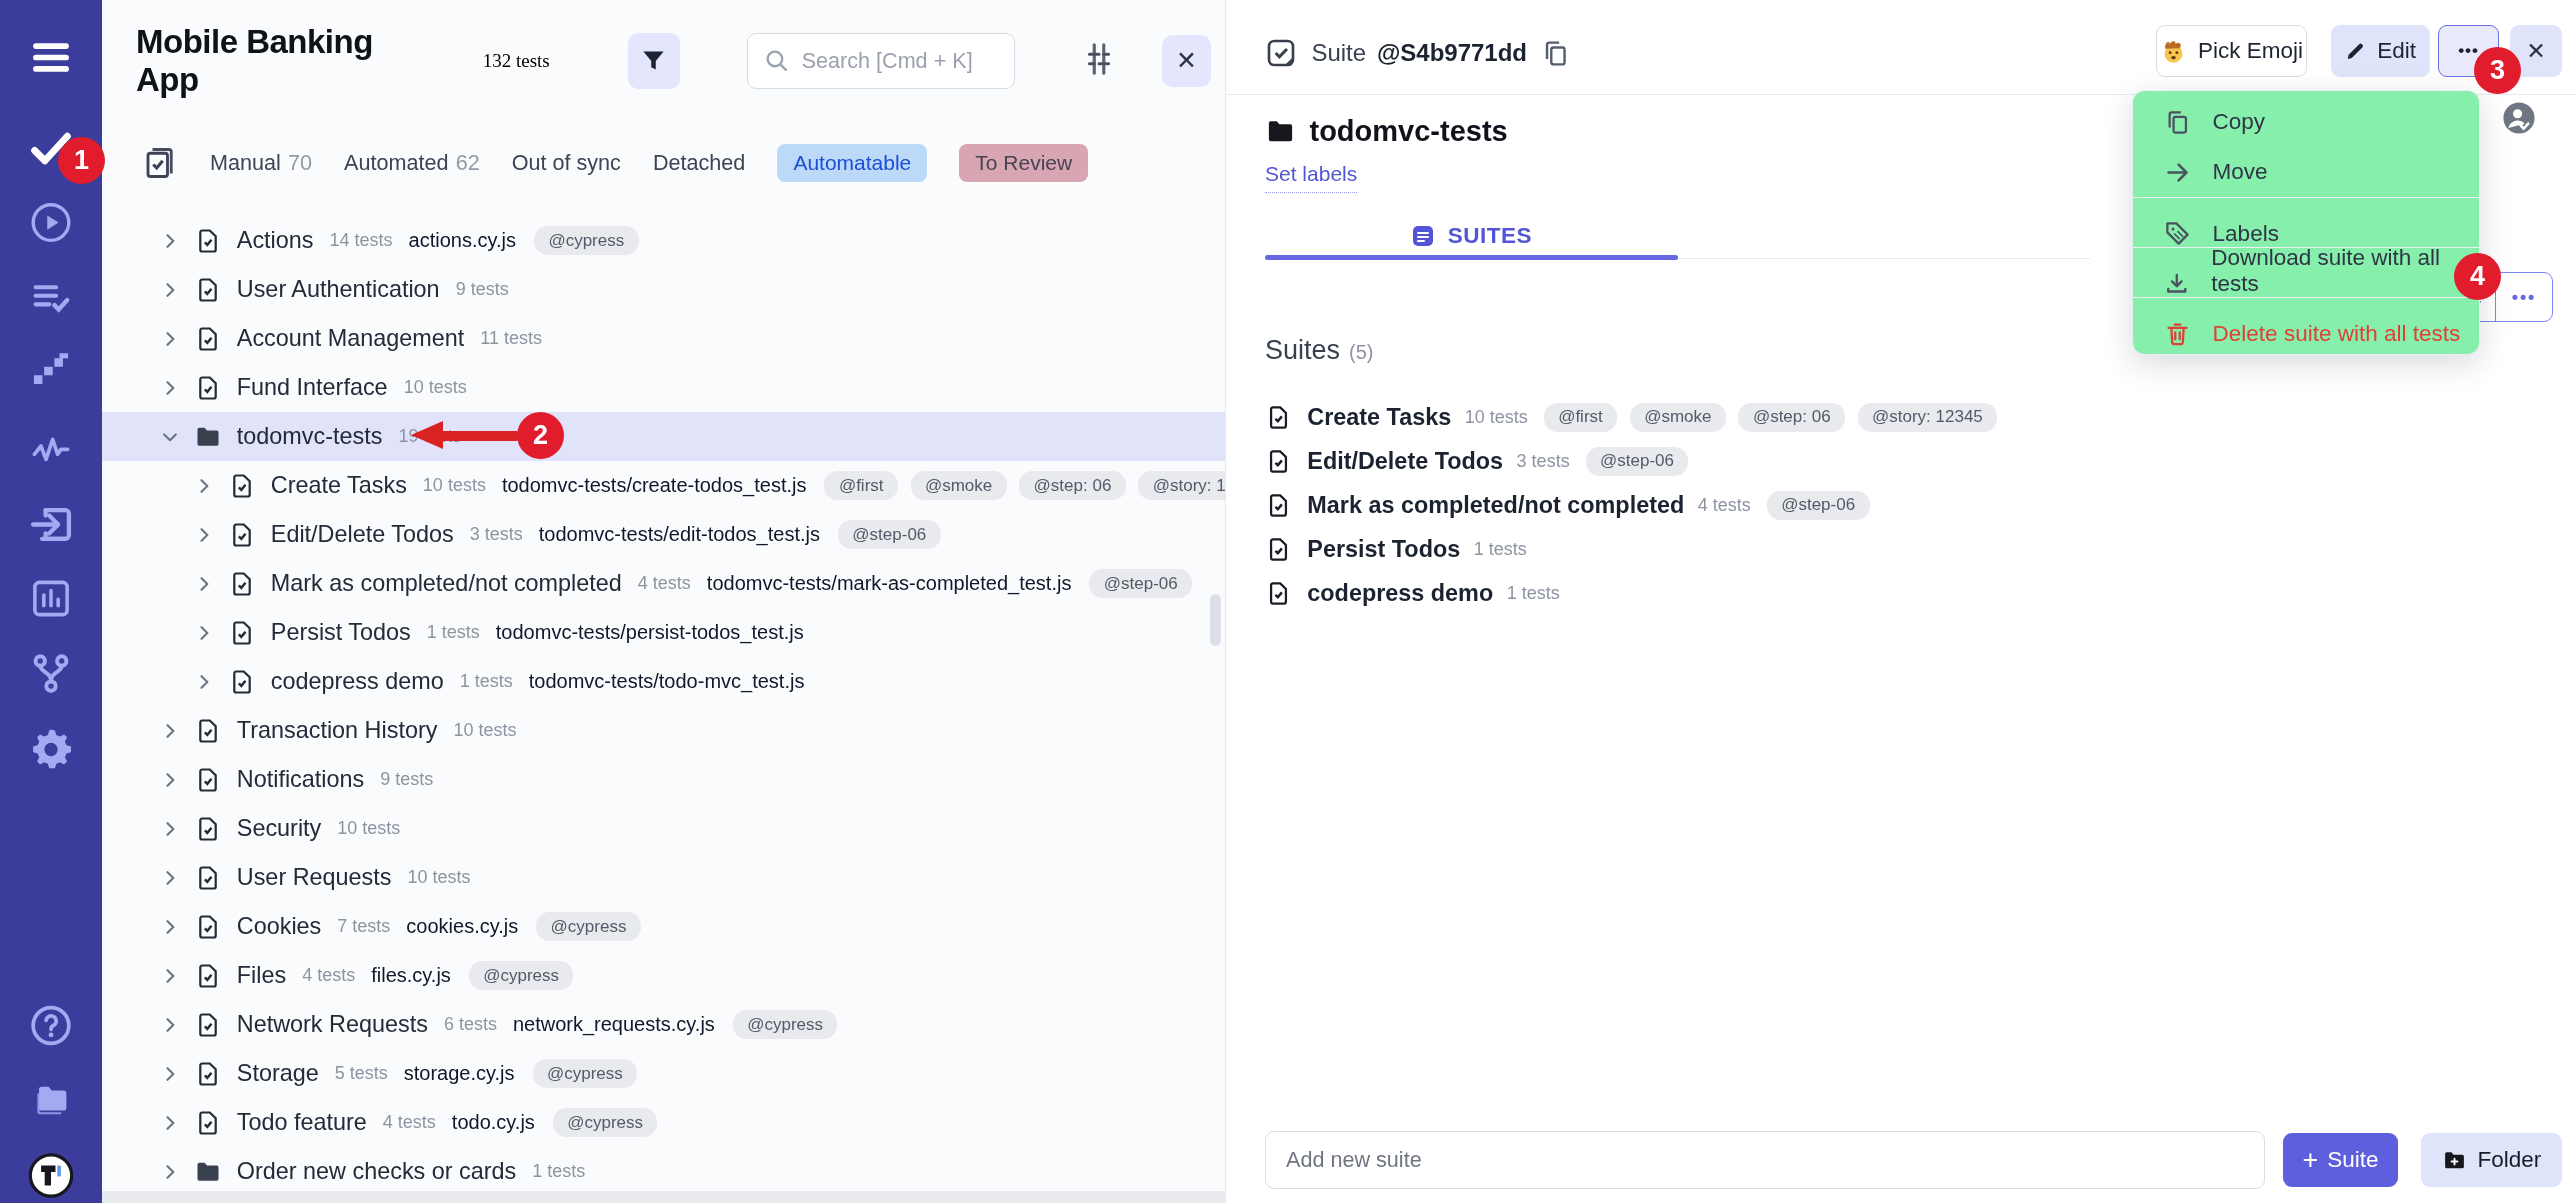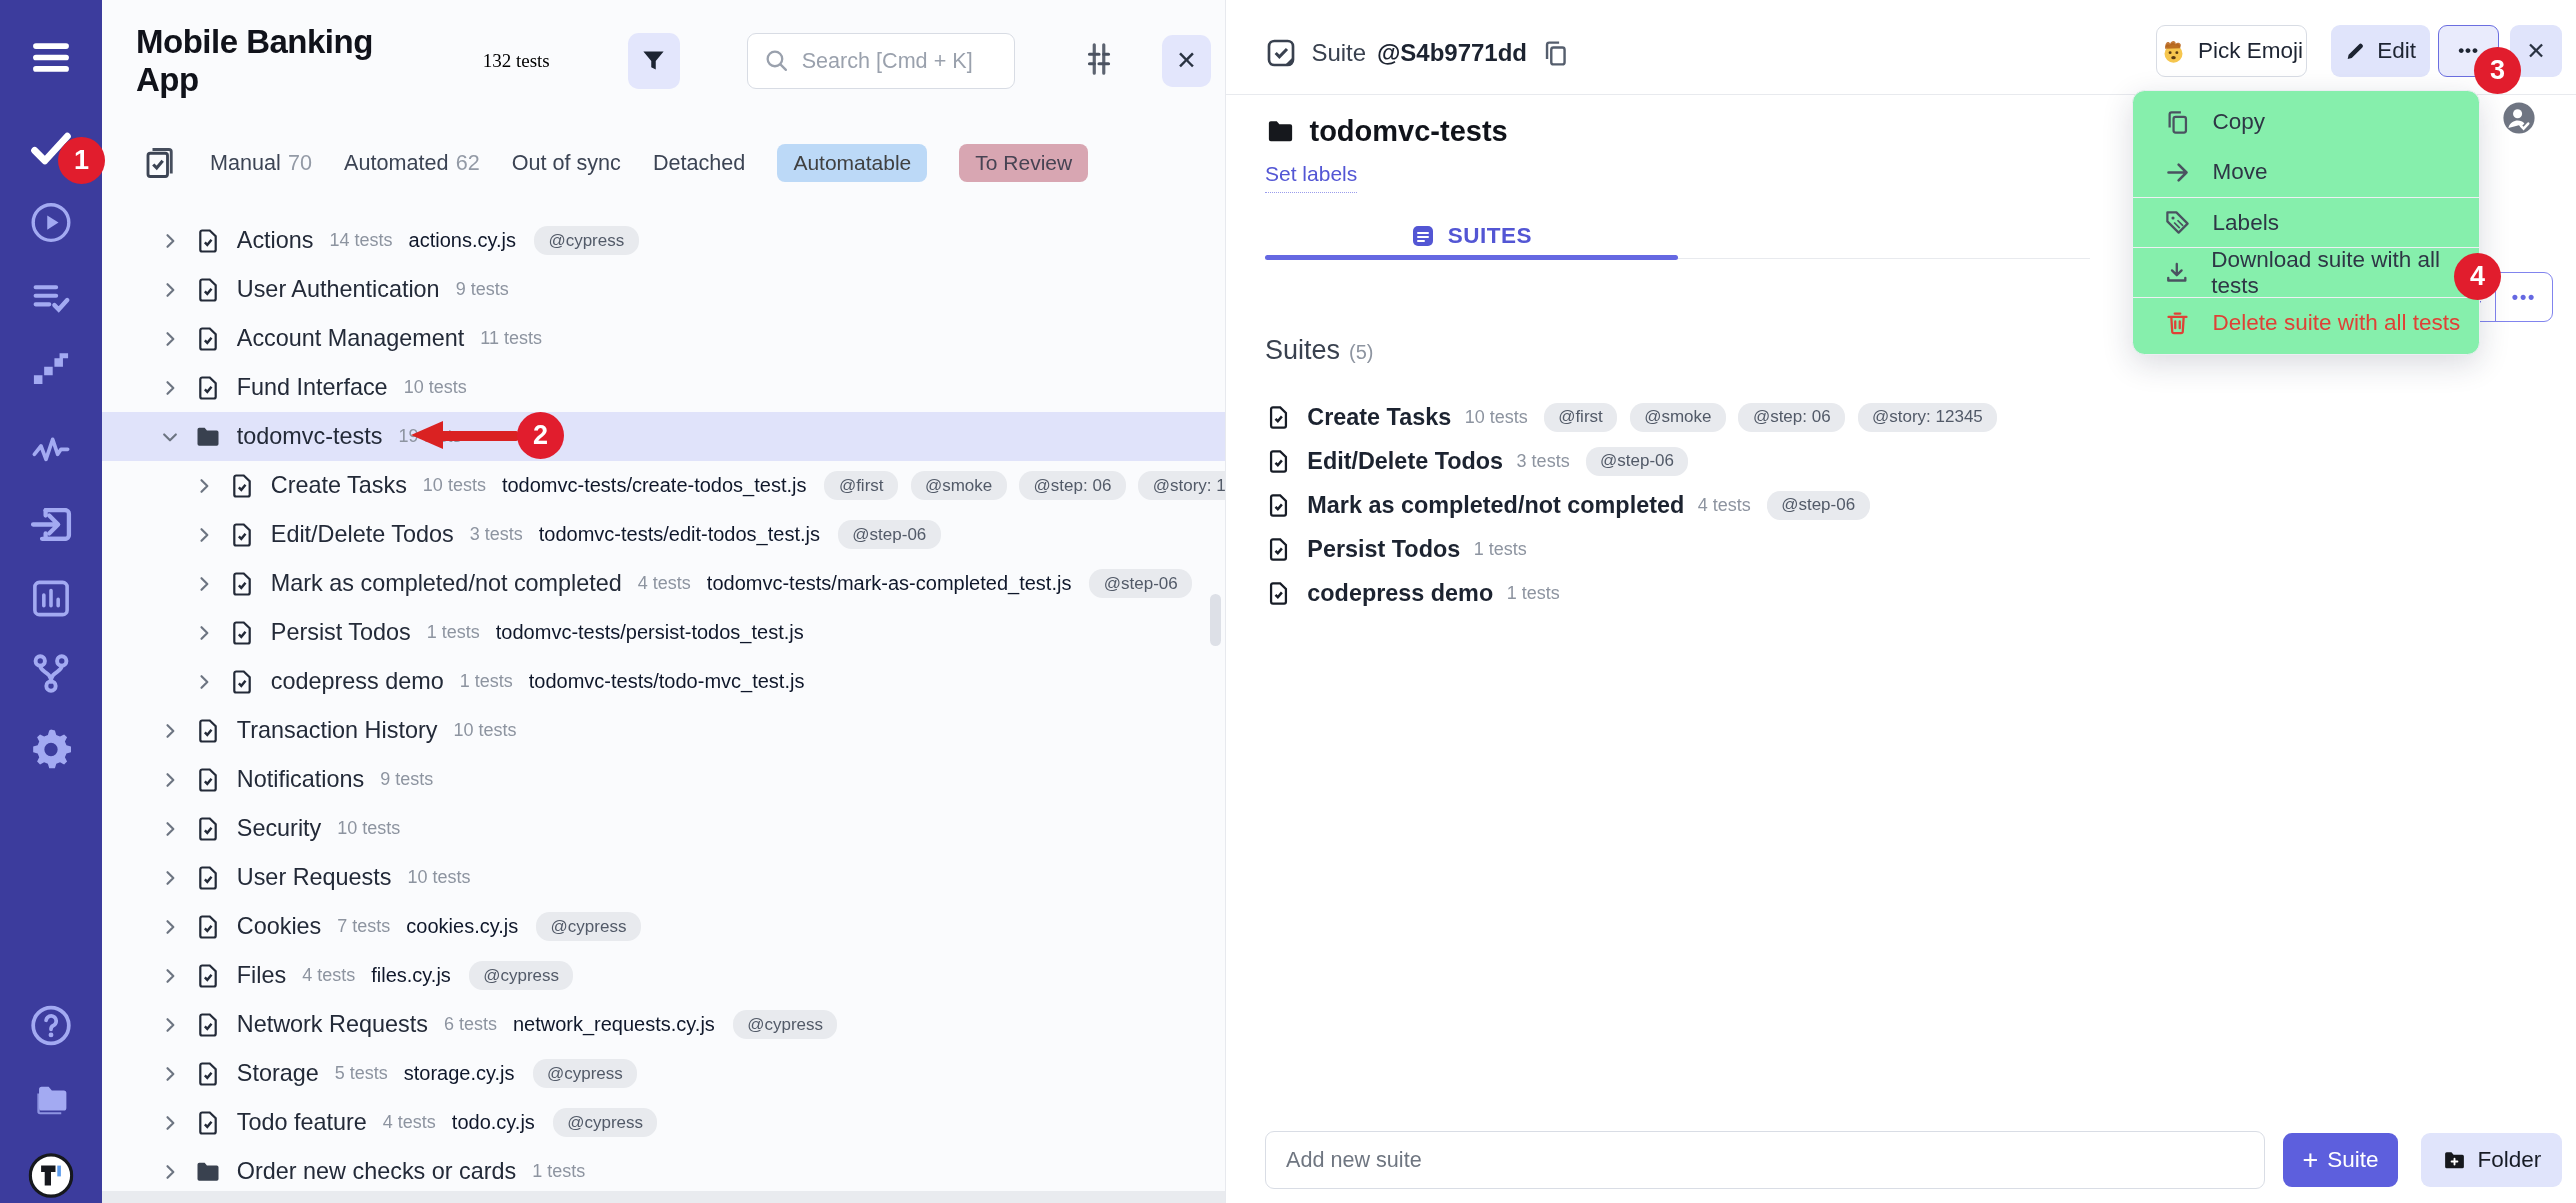--- a/index.html
+++ b/index.html
@@ -23,21 +23,21 @@
   .icon-btn { width:56px; height:56px; border-radius:10.8px; background:#e3e6fc; border:none; display:flex; align-items:center; justify-content:center; cursor:pointer; }
   .search-box { margin-left:23.4px; width:286px; height:56px; background:#fff; border:1.4px solid #d8dce4; border-radius:9px; display:flex; align-items:center; padding:0 16px; gap:12.6px; }
   .search-ph { font-size:21.6px; color:#9aa1ad; }
   .sliders { margin-left:21.6px; width:41px; height:41px; color:#4a5260; }
   .tp-close { margin-left:auto; width:52px; height:52px; }
 
   .tp-tabs { position:absolute; top:135px; left:40px; right:14.4px; height:56px; display:flex; align-items:center; gap:32px; }
   .ftab { font-size:21.6px; color:#3c4454; white-space:nowrap; cursor:pointer; }
   .ftab .cnt { color:#939aa6; margin-left:7.2px; }
   .pill { display:inline-block; padding:7.2px 16px; border-radius:8px; font-size:21px; white-space:nowrap; }
-  .pill.blue { background:#bcd9f7; color:#404040; }
+  .pill.blue { background:#bcd9f7; color:#1d4ed8; }
   .pill.pink { background:#d8a6b2; color:#474353; }
 
   .tree { position:absolute; top:216px; left:0; right:0; }
   .trow { height:49px; display:flex; align-items:center; padding-left:58px; cursor:pointer; }
   .trow.lvl1 { padding-left:92px; }
   .trow.selected { background:#e0e3fa; }
   .chev { width:20px; height:20px; color:#6d7582; margin-right:14.4px; flex:0 0 auto; }
   .chev svg { display:block; width:100%; height:100%; }
   .chev.open svg { transform:rotate(90deg); }
   .ticon { width:28px; height:28px; color:#232a38; margin-right:14.4px; flex:0 0 auto; }
@@ -92,21 +92,21 @@
   
   .split-btn { position:absolute; left:2421px; top:272px; width:132px; height:50px; background:#fff; border:1.8px solid #8184ee; border-radius:9px; z-index:30; display:flex; }
   .split-l { width:74px; border-right:1.8px solid #8184ee; display:flex; align-items:center; justify-content:flex-end; padding-right:12.6px; font-size:22.5px; color:#5d5fdd; }
   .split-r { flex:1; display:flex; align-items:center; justify-content:center; color:#6568e2; font-size:18px; letter-spacing:1.8px; font-weight:bold; }
 
   
   .menu { position:absolute; left:2132px; top:90px; width:348px; background:#86efac; border:0.9px solid #eceef2; border-radius:12.6px; box-shadow:0 9px 31px rgba(25,30,60,.16); z-index:40; padding:6.3px 0; }
   .mi { height:50px; display:flex; align-items:center; padding-left:31px; gap:21.6px; font-size:22.5px; color:#2e3645; cursor:pointer; }
   .mi .mic { width:27px; height:27px; color:#4a5260; }
   .mi .mic svg { display:block; width:100%; height:100%; }
-  .mi.sep { border-top:0.9px solid #eef0f3; }
+  .mi.sep { border-top:0.9px solid #eef0f3;align-items:flex-end; }
   .mi.danger { color:#df4136; }
   .mi.danger .mic { color:#df4136; }
 
   
   .ann { z-index:60; }
   .arrow2-shaft { position:absolute; left:441px; top:431px; width:77px; height:10px; background:#da2222; border-radius:1.8px; z-index:60; }
   .arrow2-head { position:absolute; left:411px; top:421px; width:0; height:0; border-top:14.4px solid transparent; border-bottom:14.4px solid transparent; border-right:32px solid #da2222; z-index:60; }
 </style>
 </head>
 <body>

